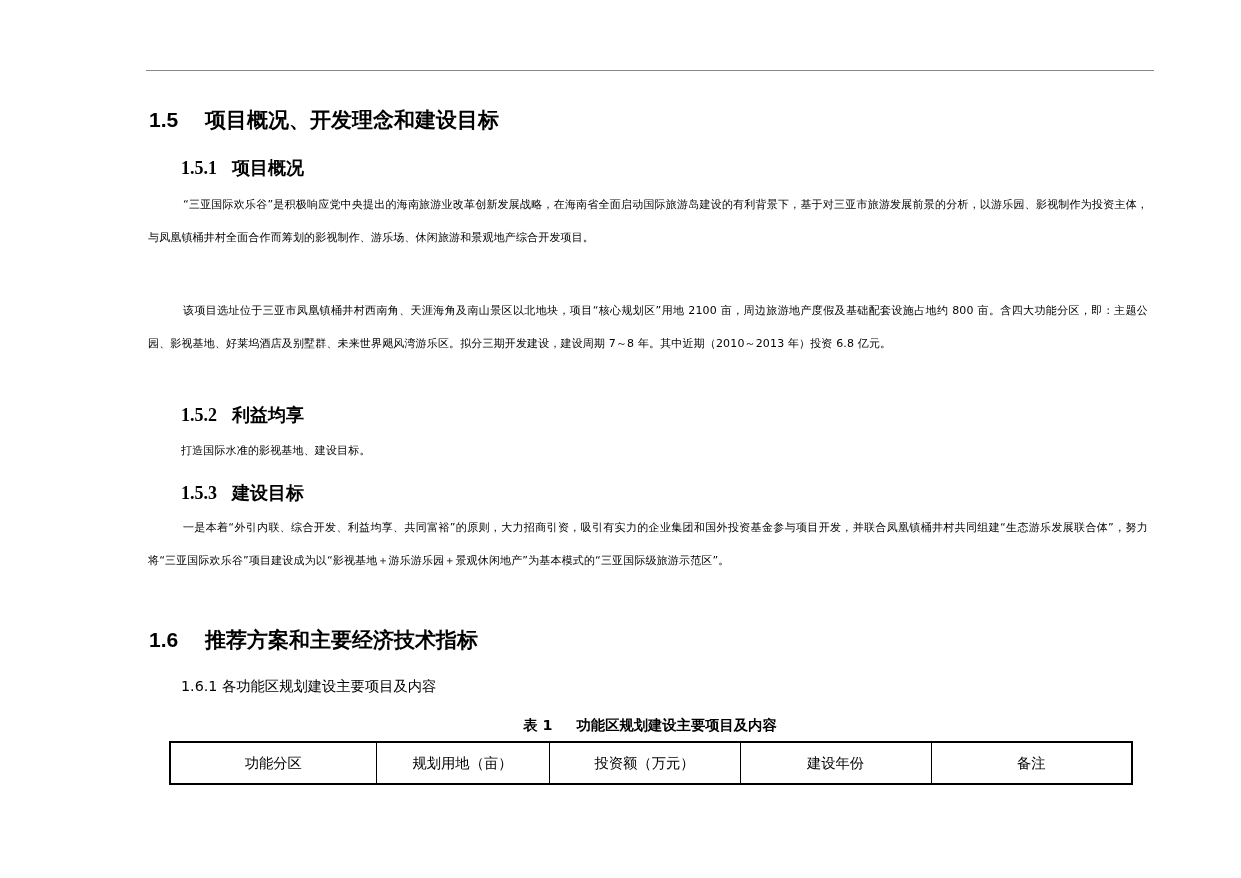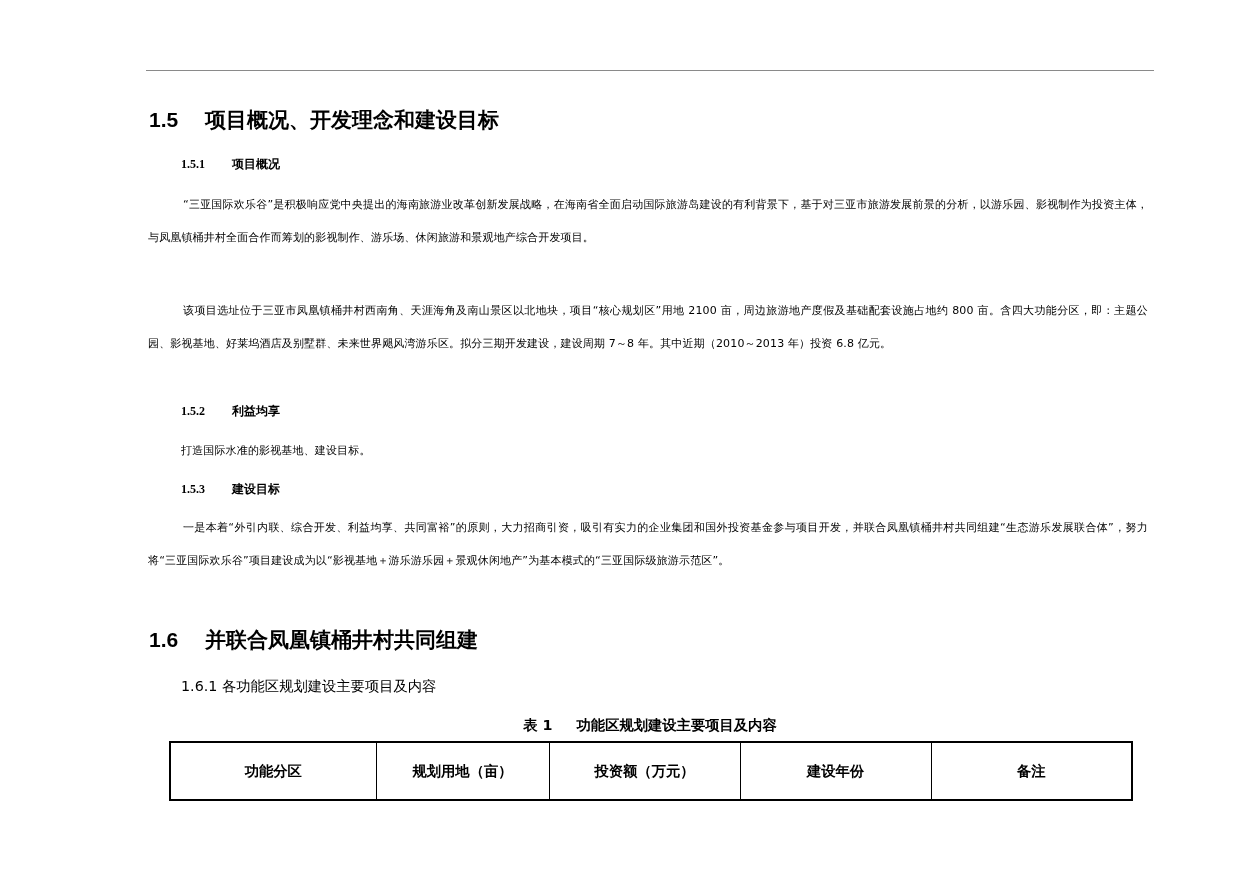--- a/index.html
+++ b/index.html
@@ -2,33 +2,33 @@
 <html><head>
   <meta charset="utf-8">
   <style>
     html, body { margin: 0; padding: 0; background: #ffffff; }
     body { width: 1241px; height: 878px; position: relative; overflow: hidden;
            font-family: "DejaVu Sans", "Liberation Sans", sans-serif; color: #000; }
     .rule { position: absolute; left: 146px; top: 70px; width: 1008px; height: 0;
             border-top: 1.5px solid #8a8a8a; }
     .h1 { position: absolute; left: 149px; font-weight: bold; font-size: 21px; white-space: nowrap; }
     .h1 .num { font-family: "Liberation Sans", sans-serif; display: inline-block; width: 56px; }
-    .h2 { position: absolute; left: 181px; font-weight: bold; font-size: 12px; white-space: nowrap; }
+    .h2 { position: absolute; left: 181px; font-weight: bold; font-size: 18px; white-space: nowrap; }
     .h2 .num { font-family: "Liberation Serif", serif; display: inline-block; width: 51px; }
     .para { position: absolute; left: 148px; width: 1000px; font-size: 11px; line-height: 33px;
             text-indent: 35px; text-align: justify; text-align-last: left; letter-spacing: 0.15px; }
     .para.noindent { text-indent: 0; left: 181px; }
     .sub { position: absolute; left: 181px; font-size: 14.3px; white-space: nowrap; }
     .caption { position: absolute; left: 0; width: 1300px; text-align: center; font-weight: bold;
                font-size: 14.3px; white-space: nowrap; }
     .caption .lbl { margin-right: 24px; text-align: right; }
     table.grid { position: absolute; left: 169px; top: 741px; width: 962px; height: 34px;
                  border-collapse: collapse; border: 2px solid #000; table-layout: fixed; }
-    table.grid th { border: 1px solid #000; font-weight: bold; font-size: 14.3px; text-align: center;
-                    padding: 12px; height: 32px; }
+    table.grid th { border: 1px solid #000; font-weight: normal; font-size: 14.3px; text-align: center;
+                    padding: 4px; height: 32px; }
   </style>
 </head>
 <body>
 
 <div class="rule"></div>
 
 <div class="h1" style="top:106px;">
   <span class="num">1.5</span><span>项目概况、开发理念和建设目标</span>
 </div>
 
@@ -46,21 +46,21 @@
 
 <div class="para noindent" style="top:434px;">打造国际水准的影视基地、建设目标。</div>
 
 <div class="h2" style="top:481px;">
   <span class="num">1.5.3</span><span>建设目标</span>
 </div>
 
 <div class="para" style="top:511px;">一是本着“外引内联、综合开发、利益均享、共同富裕”的原则，大力招商引资，吸引有实力的企业集团和国外投资基金参与项目开发，并联合凤凰镇桶井村共同组建“生态游乐发展联合体”，努力将“三亚国际欢乐谷”项目建设成为以“影视基地＋游乐游乐园＋景观休闲地产”为基本模式的“三亚国际级旅游示范区”。</div>
 
 <div class="h1" style="top:626px;">
-  <span class="num">1.6</span><span>并联合凤凰镇桶井村共同组建</span>
+  <span class="num">1.6</span><span>推荐方案和主要经济技术指标</span>
 </div>
 
 <div class="sub" style="top:677px;text-align:right;">
   <span>1.6.1</span>&nbsp;<span>各功能区规划建设主要项目及内容</span>
 </div>
 
 <div class="caption" style="top:716px;">
   <span class="lbl">表 1</span><span>功能区规划建设主要项目及内容</span>
 </div>
 

